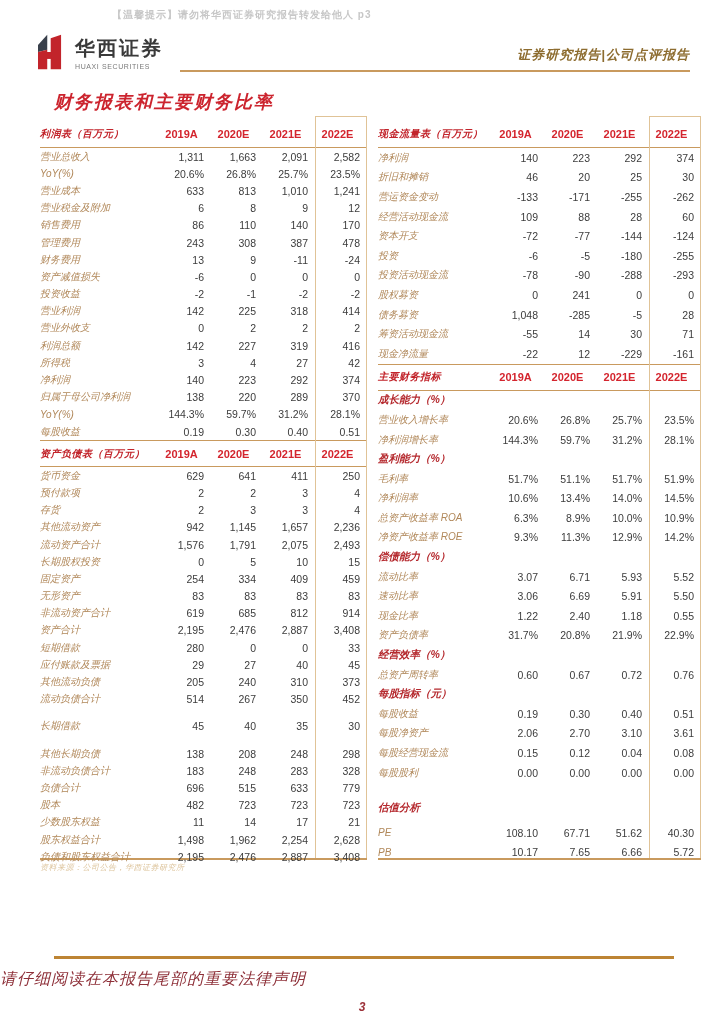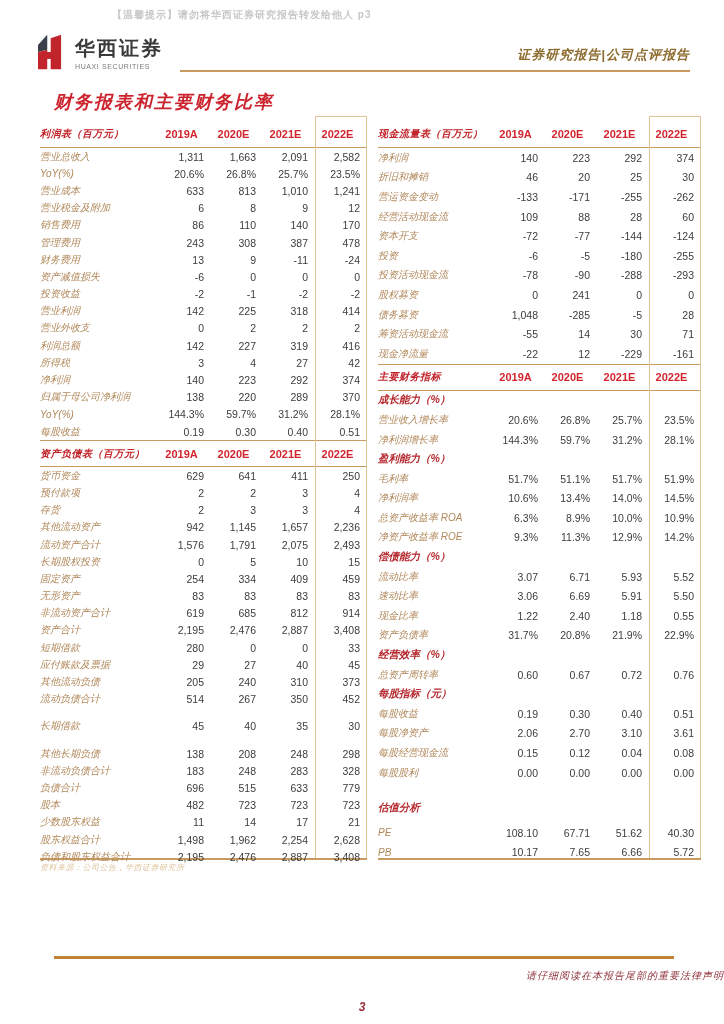--- a/index.html
+++ b/index.html
@@ -40,21 +40,21 @@
   #left-table .trow { height:17.2px; }
   #right-table .trow { height:19.6px; }
   .tlabel { font-size:10px; font-style:italic; color:#b1885a; white-space:nowrap; }
   .tlabel.subh { font-size:10.5px; font-weight:bold; color:#b5292e; }
   .tval { font-size:10.5px; color:#3c3c3c; text-align:right; padding-right:7px;
     font-family:"Liberation Sans","DejaVu Sans",sans-serif; }
 
   .source-note { margin-top:2px; font-size:8px; font-style:italic; color:#ddc49c; letter-spacing:0.5px; }
 
   .footer-rule { position:absolute; top:956px; left:54px; right:50px; height:3px; background:#bd8434; }
-  .disclaimer { position:absolute; top:969px; left:0; right:0; text-align:right; font-size:10px;
+  .disclaimer { position:absolute; top:969px; left:0; right:0; text-align:left; font-size:16px;
     font-style:italic; color:#8e3039; letter-spacing:1px; }
   .page-number { position:absolute; top:1000px; left:0; right:0; text-align:center; font-size:12px;
     font-weight:bold; font-style:italic; color:#9c3038; }
 </style>
 </head>
 <body>
 
 <div class="page">
 
   <div class="watermark">【温馨提示】请勿将华西证券研究报告转发给他人 p3</div>

